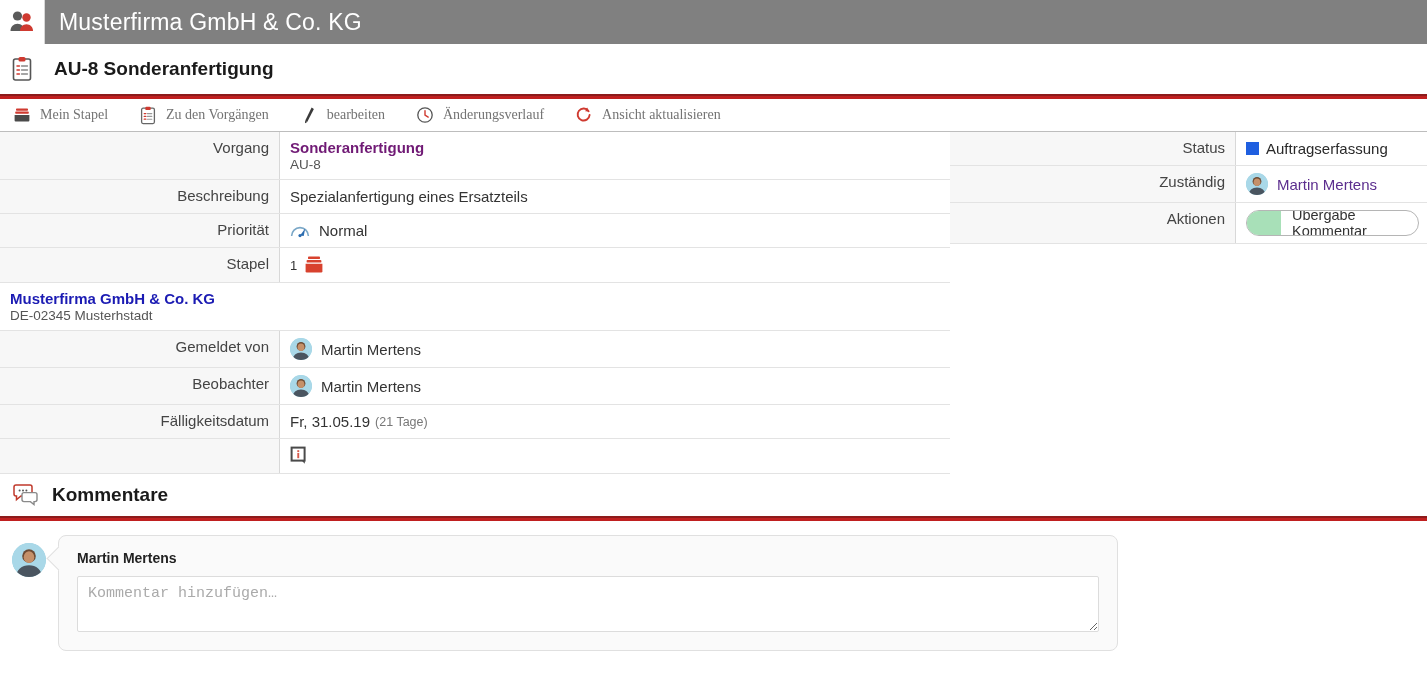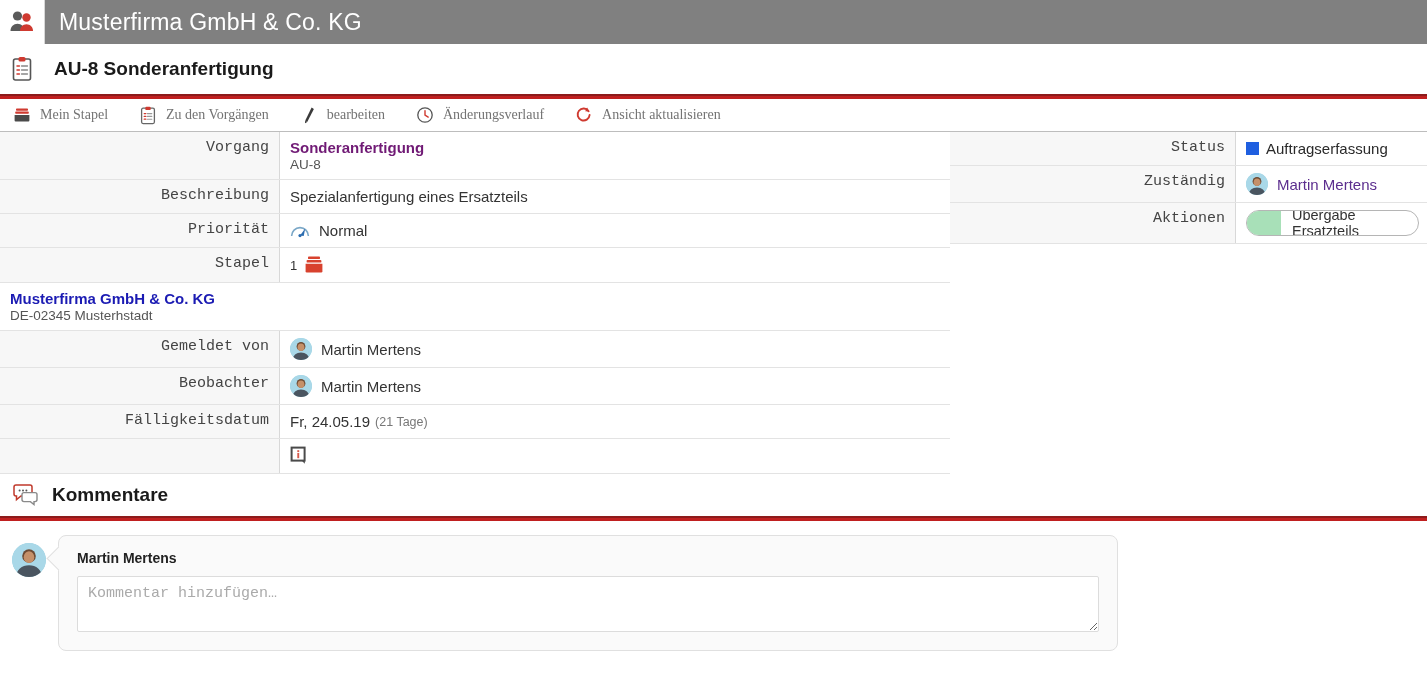--- a/index.html
+++ b/index.html
@@ -120,21 +120,20 @@
   .flabel {
     width: 280px;
     min-width: 280px;
     box-sizing: border-box;
     background: #f7f7f7;
     border-right: 1px solid #d8d8d8;
     text-align: right;
     padding: 7px 10px 7px 6px;
     font-size: 15px;
     color: #444444;
-    font-family: Liberation Mono, monospace;
   }
   .fvalue {
     flex: 1;
     padding: 7px 8px 7px 10px;
     font-size: 15px;
     color: #333333;
     display: flex;
     align-items: center;
     flex-wrap: wrap;
   }
@@ -451,21 +450,21 @@
             <path d="M2.6 22c0-4.6 3.8-7.6 8.4-7.6s8.4 3 8.4 7.6z" fill="#4a5560"></path>
           </svg>
         </span>
         <span>Martin Mertens</span>
       </div>
     </div>
 
     <div class="frow">
       <div class="flabel">Fälligkeitsdatum</div>
       <div class="fvalue">
-        <span>Fr, 24.05.19</span>
+        <span>Fr, 31.05.19</span>
         <span class="v-muted">(21 Tage)</span>
       </div>
     </div>
 
     <div class="frow">
       <div class="flabel"></div>
       <div class="fvalue">
         <span style="display:inline-flex;">
           <svg width="18" height="20" viewBox="0 0 18 20">
             <rect x="1.6" y="1.6" width="13" height="13" fill="#ffffff" stroke="#4a4a4a" stroke-width="2"></rect>
@@ -502,21 +501,21 @@
         </span>
         <span class="person-link">Martin Mertens</span>
       </div>
     </div>
 
     <div class="frow">
       <div class="flabel">Aktionen</div>
       <div class="fvalue">
         <span class="action-pill">
           <span class="action-swatch" style="background: rgb(168, 224, 184);"></span>
-          <span>Übergabe Ersatzteils</span>
+          <span>Übergabe Kommentar</span>
         </span>
       </div>
     </div>
 
   </div>
 </div>
 
 <div class="comments-head">
   <div class="ch-ico">
     <svg width="26" height="24" viewBox="0 0 26 24">

